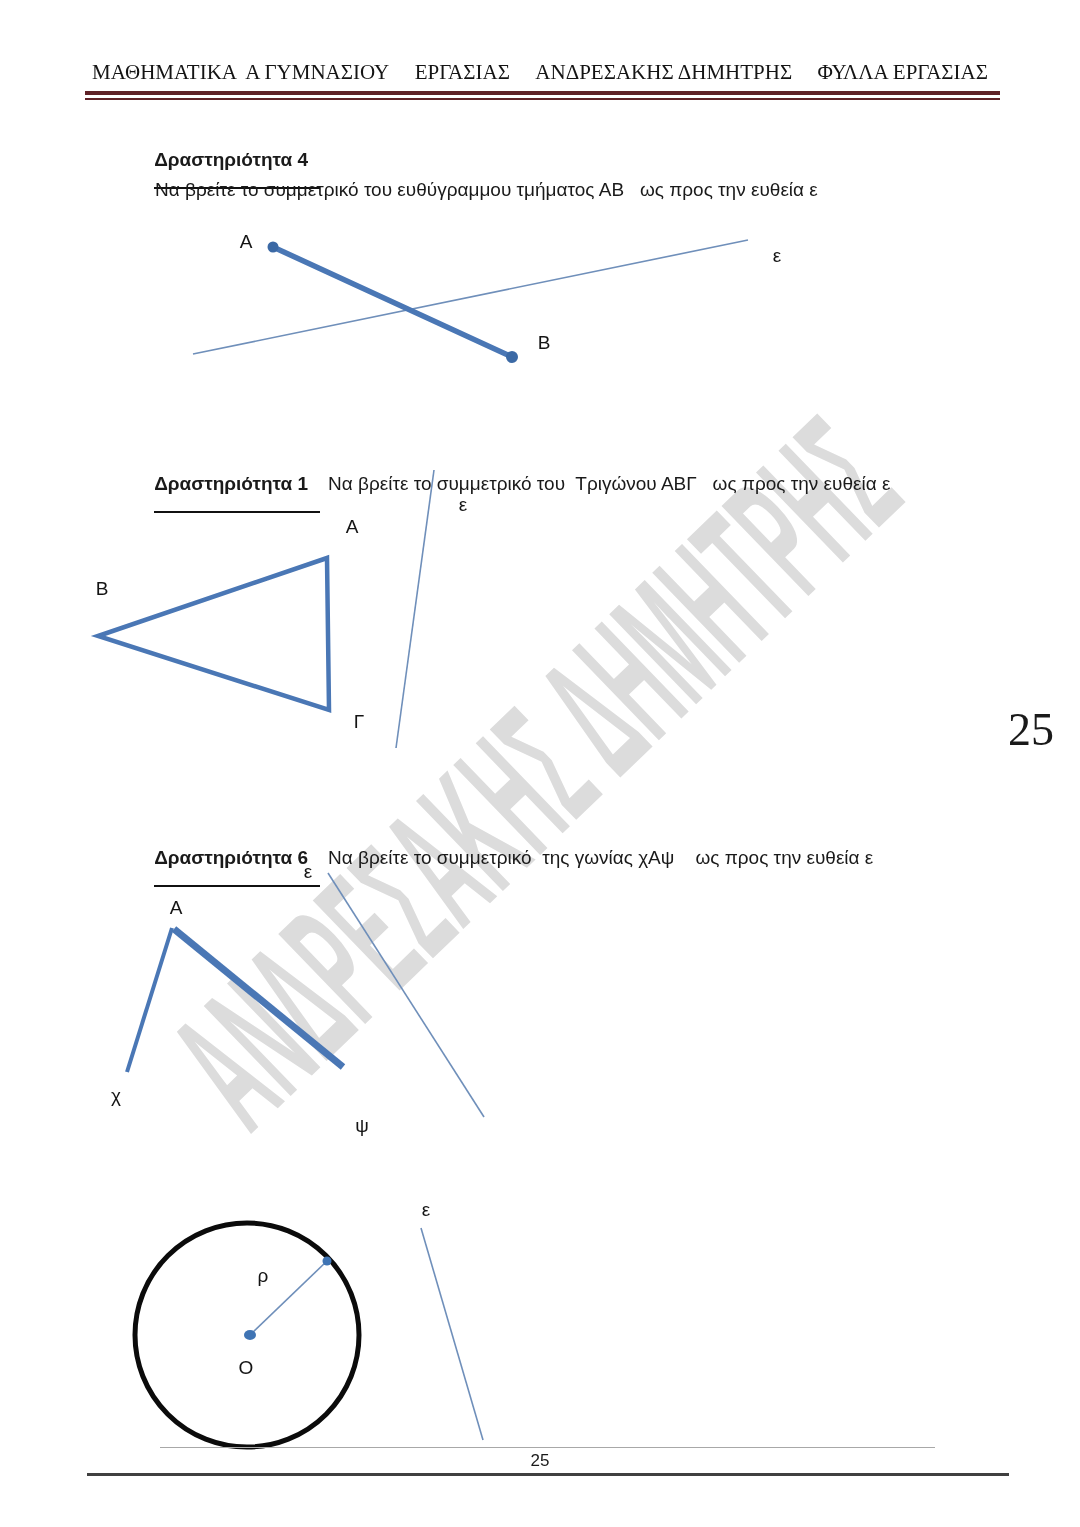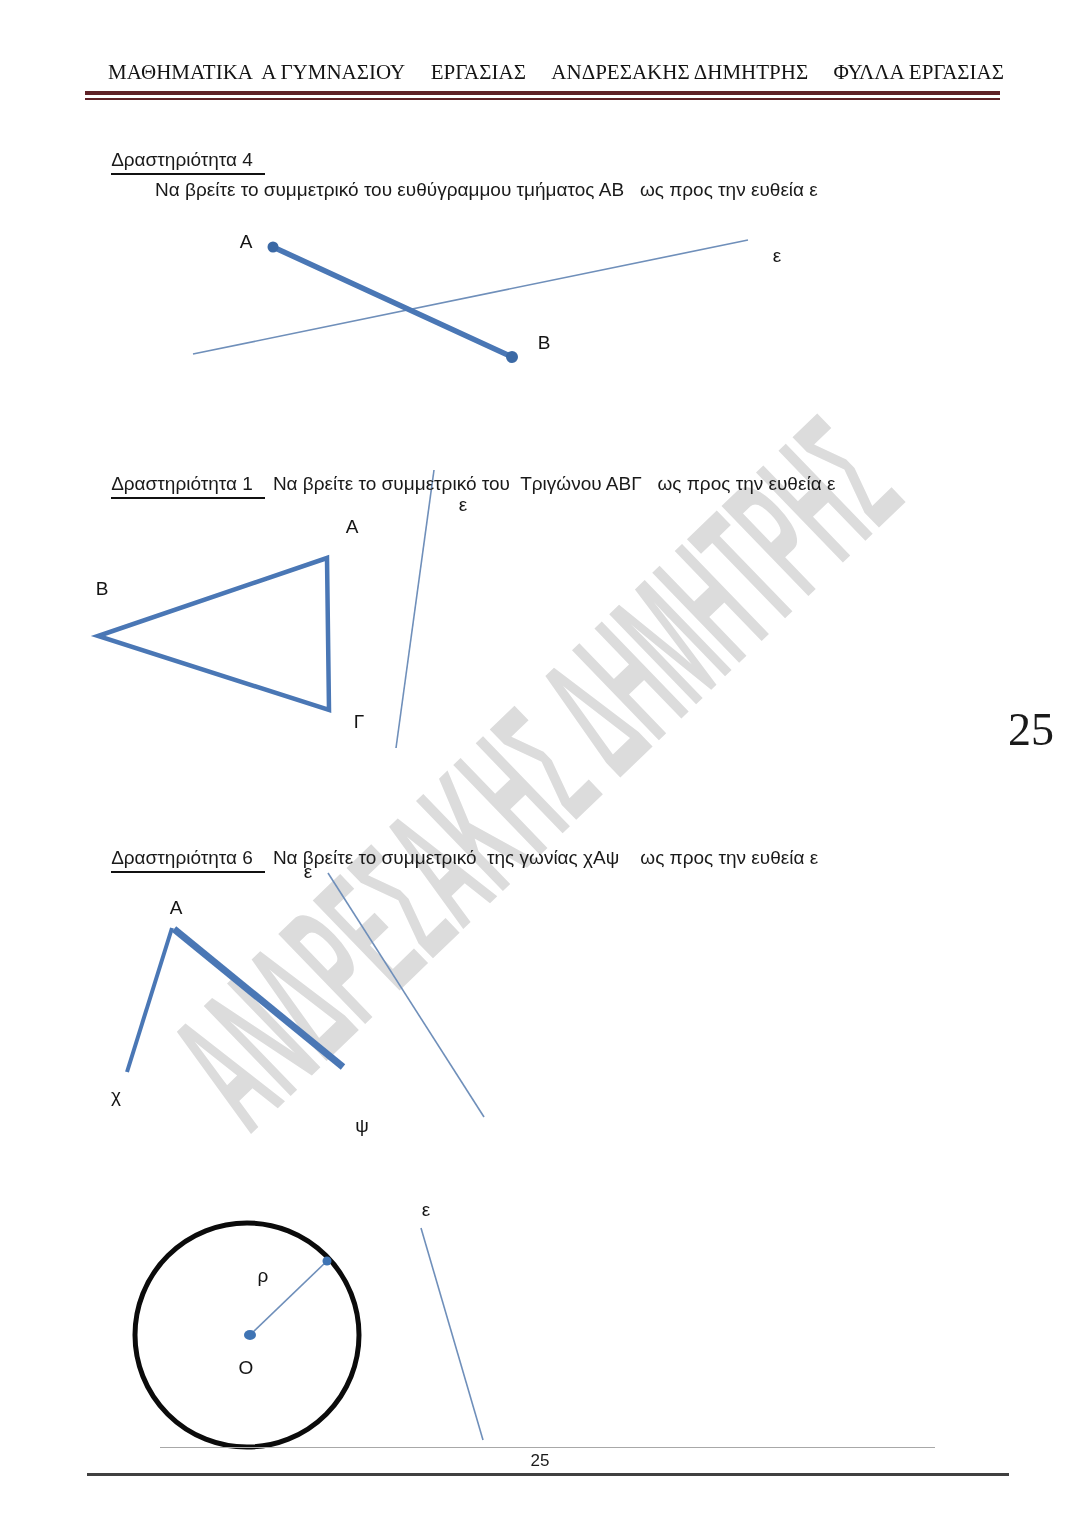--- a/index.html
+++ b/index.html
@@ -8,21 +8,21 @@
     width:1080px; height:1527px;
     margin:0 auto;
     background:#ffffff;
     overflow:hidden;
     font-family:"Liberation Sans", sans-serif;
     color:#1a1a1a;
   }
 
   
   .header-row {
-    position:absolute; left:108px; top:60px; width:896px;
+    position:absolute; left:92px; top:60px; width:896px;
     display:flex; justify-content:space-between;
     font-family:"Liberation Serif", serif;
     font-size:21px; font-weight:400; color:#141414;
     white-space:pre; z-index:3;
   }
   .header-rule {
     position:absolute; left:85px; top:91px; width:915px; height:3px;
     border-top:4px solid #5f2227;
     border-bottom:2px solid #5f2227;
     z-index:3;
@@ -38,24 +38,25 @@
     z-index:1; user-select:none;
   }
 
   
   .act-row {
     position:absolute; left:90px;
     font-size:19px; line-height:24px;
     white-space:pre-wrap; z-index:3;
   }
   .act-head {
-    font-weight:400;
+    font-weight:700;
     border-bottom:2px solid #111;
-    padding-right:12px; padding-bottom:1px;
+    padding-right:12px; padding-bottom:15px;
     display:inline-block;
+    margin-left:43px;
   }
   .act-prompt { margin-left:8px; }
   .act4-head   { top:124px; }
   .act4-prompt { top:170px; left:155px;margin-top:8px; }
   .act5-row    { top:448px; }
   .act6-row    { top:822px; }
   .act7-row    { top:1148px; }
 
   
   .figures {

